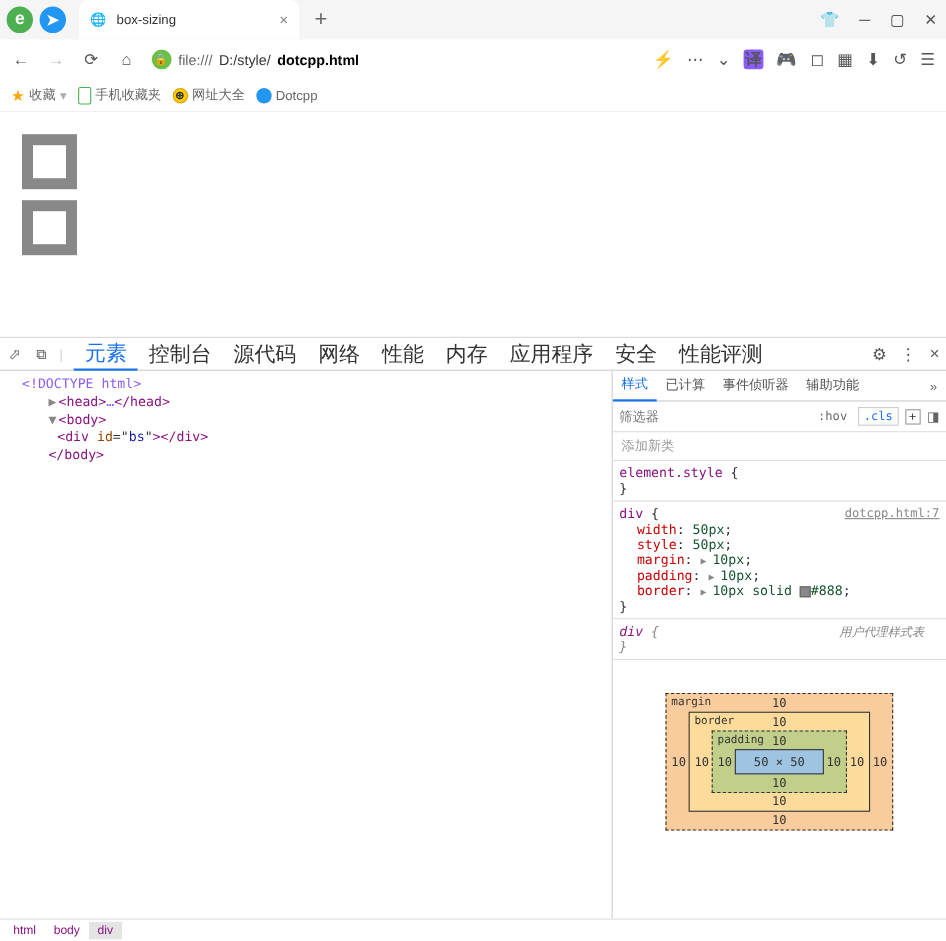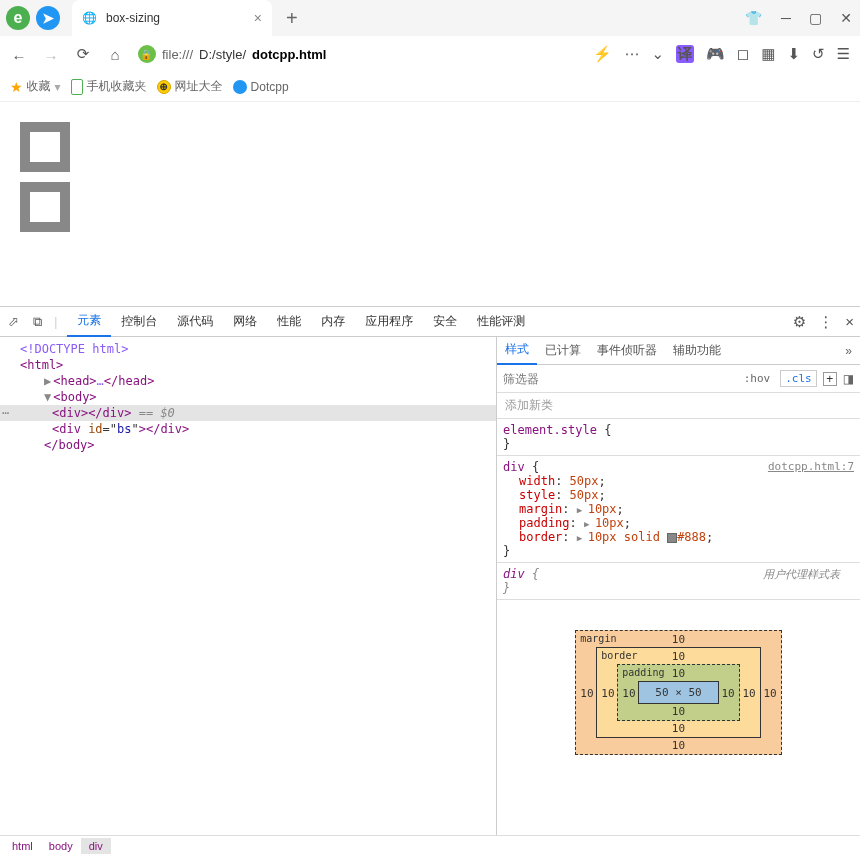--- a/index.html
+++ b/index.html
@@ -32,57 +32,57 @@
 .dir-ic { width: 14px; height: 14px; background: #ffcc00; border: 1px solid #d6a500; border-radius: 50%; display: flex; align-items: center; justify-content: center; color: #333; font-size: 10px; font-weight: bold; }
 .dot-ic { width: 14px; height: 14px; background: #2196f3; border-radius: 50%; }
 .page-content { height: 204px; padding: 10px; background: #fff; position: relative; }
 .box1 { width: 50px; height: 50px; margin: 10px; padding: 10px; border: 10px solid #888; display: block; }
 .box2 { width: 50px; height: 50px; margin: 10px; padding: 10px; border: 10px solid #888; display: block; box-sizing: border-box; margin-top: 0; }
 .devtools { height: 549px; background: #fff; border-top: 1px solid #ccc; display: flex; flex-direction: column; }
 .dt-header { height: 30px; display: flex; align-items: center; border-bottom: 1px solid #ccc; padding: 0 6px; }
 .dt-header-left { display: flex; gap: 10px; align-items: center; }
 .dt-icon { font-size: 13px; color: #555; padding: 0 2px; }
 .dt-tabs { display: flex; margin-left: 10px; gap: 0; }
-.dt-tab { padding: 0 10px; height: 30px; display: flex; align-items: center; color: #333; font-size: 12px; }
+.dt-tab { padding: 0 10px; height: 30px; display: flex; align-items: center; color: #333; font-size: 19px; }
 .dt-tab.active { border-bottom: 2px solid #1a73e8; color: #1a73e8; }
 .dt-header-right { margin-left: auto; display: flex; gap: 12px; color: #555; font-size: 15px; }
 .dt-body { flex: 1; display: flex; overflow: hidden; }
 .dt-elements { flex: 1; font-family: Consolas, monospace; font-size: 12px; padding: 4px 0; overflow: auto; position: relative; }
 .el-line { padding: 1px 4px 1px 20px; white-space: nowrap; }
 .el-ind1 { padding-left: 20px; }
 .el-ind2 { padding-left: 44px; }
 .el-ind3 { padding-left: 52px; }
 .el-selected { background: #e4e4e4; position: relative; }
 .el-selected::before { content: "⋯"; position: absolute; left: 2px; color: #888; }
 .tag-gray { color: #8b5cf6; }
 .tag-purple { color: #881280; }
 .attr-name { color: #994500; }
 .attr-val { color: #1a1aa6; }
 .eq-sel { color: #888; font-style: italic; }
 .arrow { color: #888; margin-right: 2px; }
 .dt-breadcrumb { height: 20px; border-top: 1px solid #ddd; display: flex; align-items: center; padding: 0 4px; gap: 0; font-size: 11px; }
 .bc-seg { padding: 2px 8px; color: #881280; }
 .bc-seg.active { background: #e4e4e4; }
-.dt-styles { width: 364px; border-left: 1px solid #ccc; display: flex; flex-direction: column; overflow: auto; }
+.dt-styles { width: 304px; border-left: 1px solid #ccc; display: flex; flex-direction: column; overflow: auto; }
 .st-tabs { height: 28px; display: flex; align-items: center; border-bottom: 1px solid #ccc; font-size: 12px; }
 .st-tab { padding: 0 8px; height: 28px; display: flex; align-items: center; color: #555; }
 .st-tab.active { border-bottom: 2px solid #1a73e8; color: #1a73e8; }
 .st-more { margin-left: auto; padding: 0 8px; color: #666; }
 .st-filter { height: 28px; display: flex; align-items: center; border-bottom: 1px solid #ddd; padding: 0 6px; gap: 6px; }
 .st-filter input { border: none; outline: none; flex: 1; font-size: 12px; color: #999; }
 .st-pill { font-size: 11px; font-family: Consolas, monospace; color: #666; padding: 0 4px; }
 .st-pill.cls { color: #1a73e8; border: 1px solid #ccc; padding: 1px 4px; }
 .st-plus { border: 1px solid #999; width: 14px; height: 14px; font-size: 12px; display: flex; align-items: center; justify-content: center; }
 .st-newclass { padding: 4px 8px; border-bottom: 1px solid #ddd; color: #999; font-size: 12px; }
 .st-rule { padding: 4px 0 4px 6px; font-family: Consolas, monospace; font-size: 12px; border-bottom: 1px solid #ddd; position: relative; }
 .st-rule .link { position: absolute; right: 6px; top: 4px; color: #888; text-decoration: underline; font-size: 11px; }
 .st-rule .ua { position: absolute; right: 20px; top: 4px; color: #888; font-style: italic; font-size: 11px; }
 .sel { color: #881280; }
 .prop { color: #c80000; }
-.val { color: #c2410c; }
+.val { color: #14532d; }
 .decl { padding-left: 16px; }
 .tri { color: #888; font-size: 9px; }
 .swatch { display: inline-block; width: 10px; height: 10px; background: #888; border: 1px solid #666; vertical-align: middle; }
 .italic { font-style: italic; color: #888; }
 .box-model { padding: 30px 0; display: flex; justify-content: center; font-family: Consolas, monospace; font-size: 11px; }
 .bm-margin { border: 1px dashed #333; background: #f8cc9c; padding: 16px 20px; position: relative; }
 .bm-border { border: 1px solid #333; background: #fddb9b; padding: 16px 20px; position: relative; }
 .bm-padding { border: 1px dashed #333; background: #c2cf8a; padding: 16px 20px; position: relative; }
 .bm-content { border: 1px solid #333; background: #9fc4e2; padding: 4px 16px; text-align: center; }
 .bm-label { position: absolute; top: 2px; left: 4px; font-size: 10px; }
@@ -186,24 +186,22 @@
       <span>⚙</span>
       <span>⋮</span>
       <span>×</span>
     </div>
   </div>
 
   <div class="dt-body">
 
     <div class="dt-elements">
       <div class="el-line el-ind1"><span class="tag-gray">&lt;!DOCTYPE html&gt;</span></div>
-      <div class="el-line el-ind1"><span class="tag-purple">&lt;html&gt;</span></div>
       <div class="el-line el-ind2"><span class="arrow">▶</span><span class="tag-purple">&lt;head&gt;</span><span class="tag-gray">…</span><span class="tag-purple">&lt;/head&gt;</span></div>
       <div class="el-line el-ind2"><span class="arrow">▼</span><span class="tag-purple">&lt;body&gt;</span></div>
-      <div class="el-line el-ind3 el-selected"><span class="tag-purple">&lt;div&gt;</span><span class="tag-purple">&lt;/div&gt;</span><span class="eq-sel"> == $0</span></div>
       <div class="el-line el-ind3"><span class="tag-purple">&lt;div </span><span class="attr-name">id</span>="<span class="attr-val">bs</span>"<span class="tag-purple">&gt;&lt;/div&gt;</span></div>
       <div class="el-line el-ind2"><span class="tag-purple">&lt;/body&gt;</span></div>
     </div>
 
     <div class="dt-styles">
       <div class="st-tabs">
         <div class="st-tab active">样式</div>
         <div class="st-tab">已计算</div>
         <div class="st-tab">事件侦听器</div>
         <div class="st-tab">辅助功能</div>

